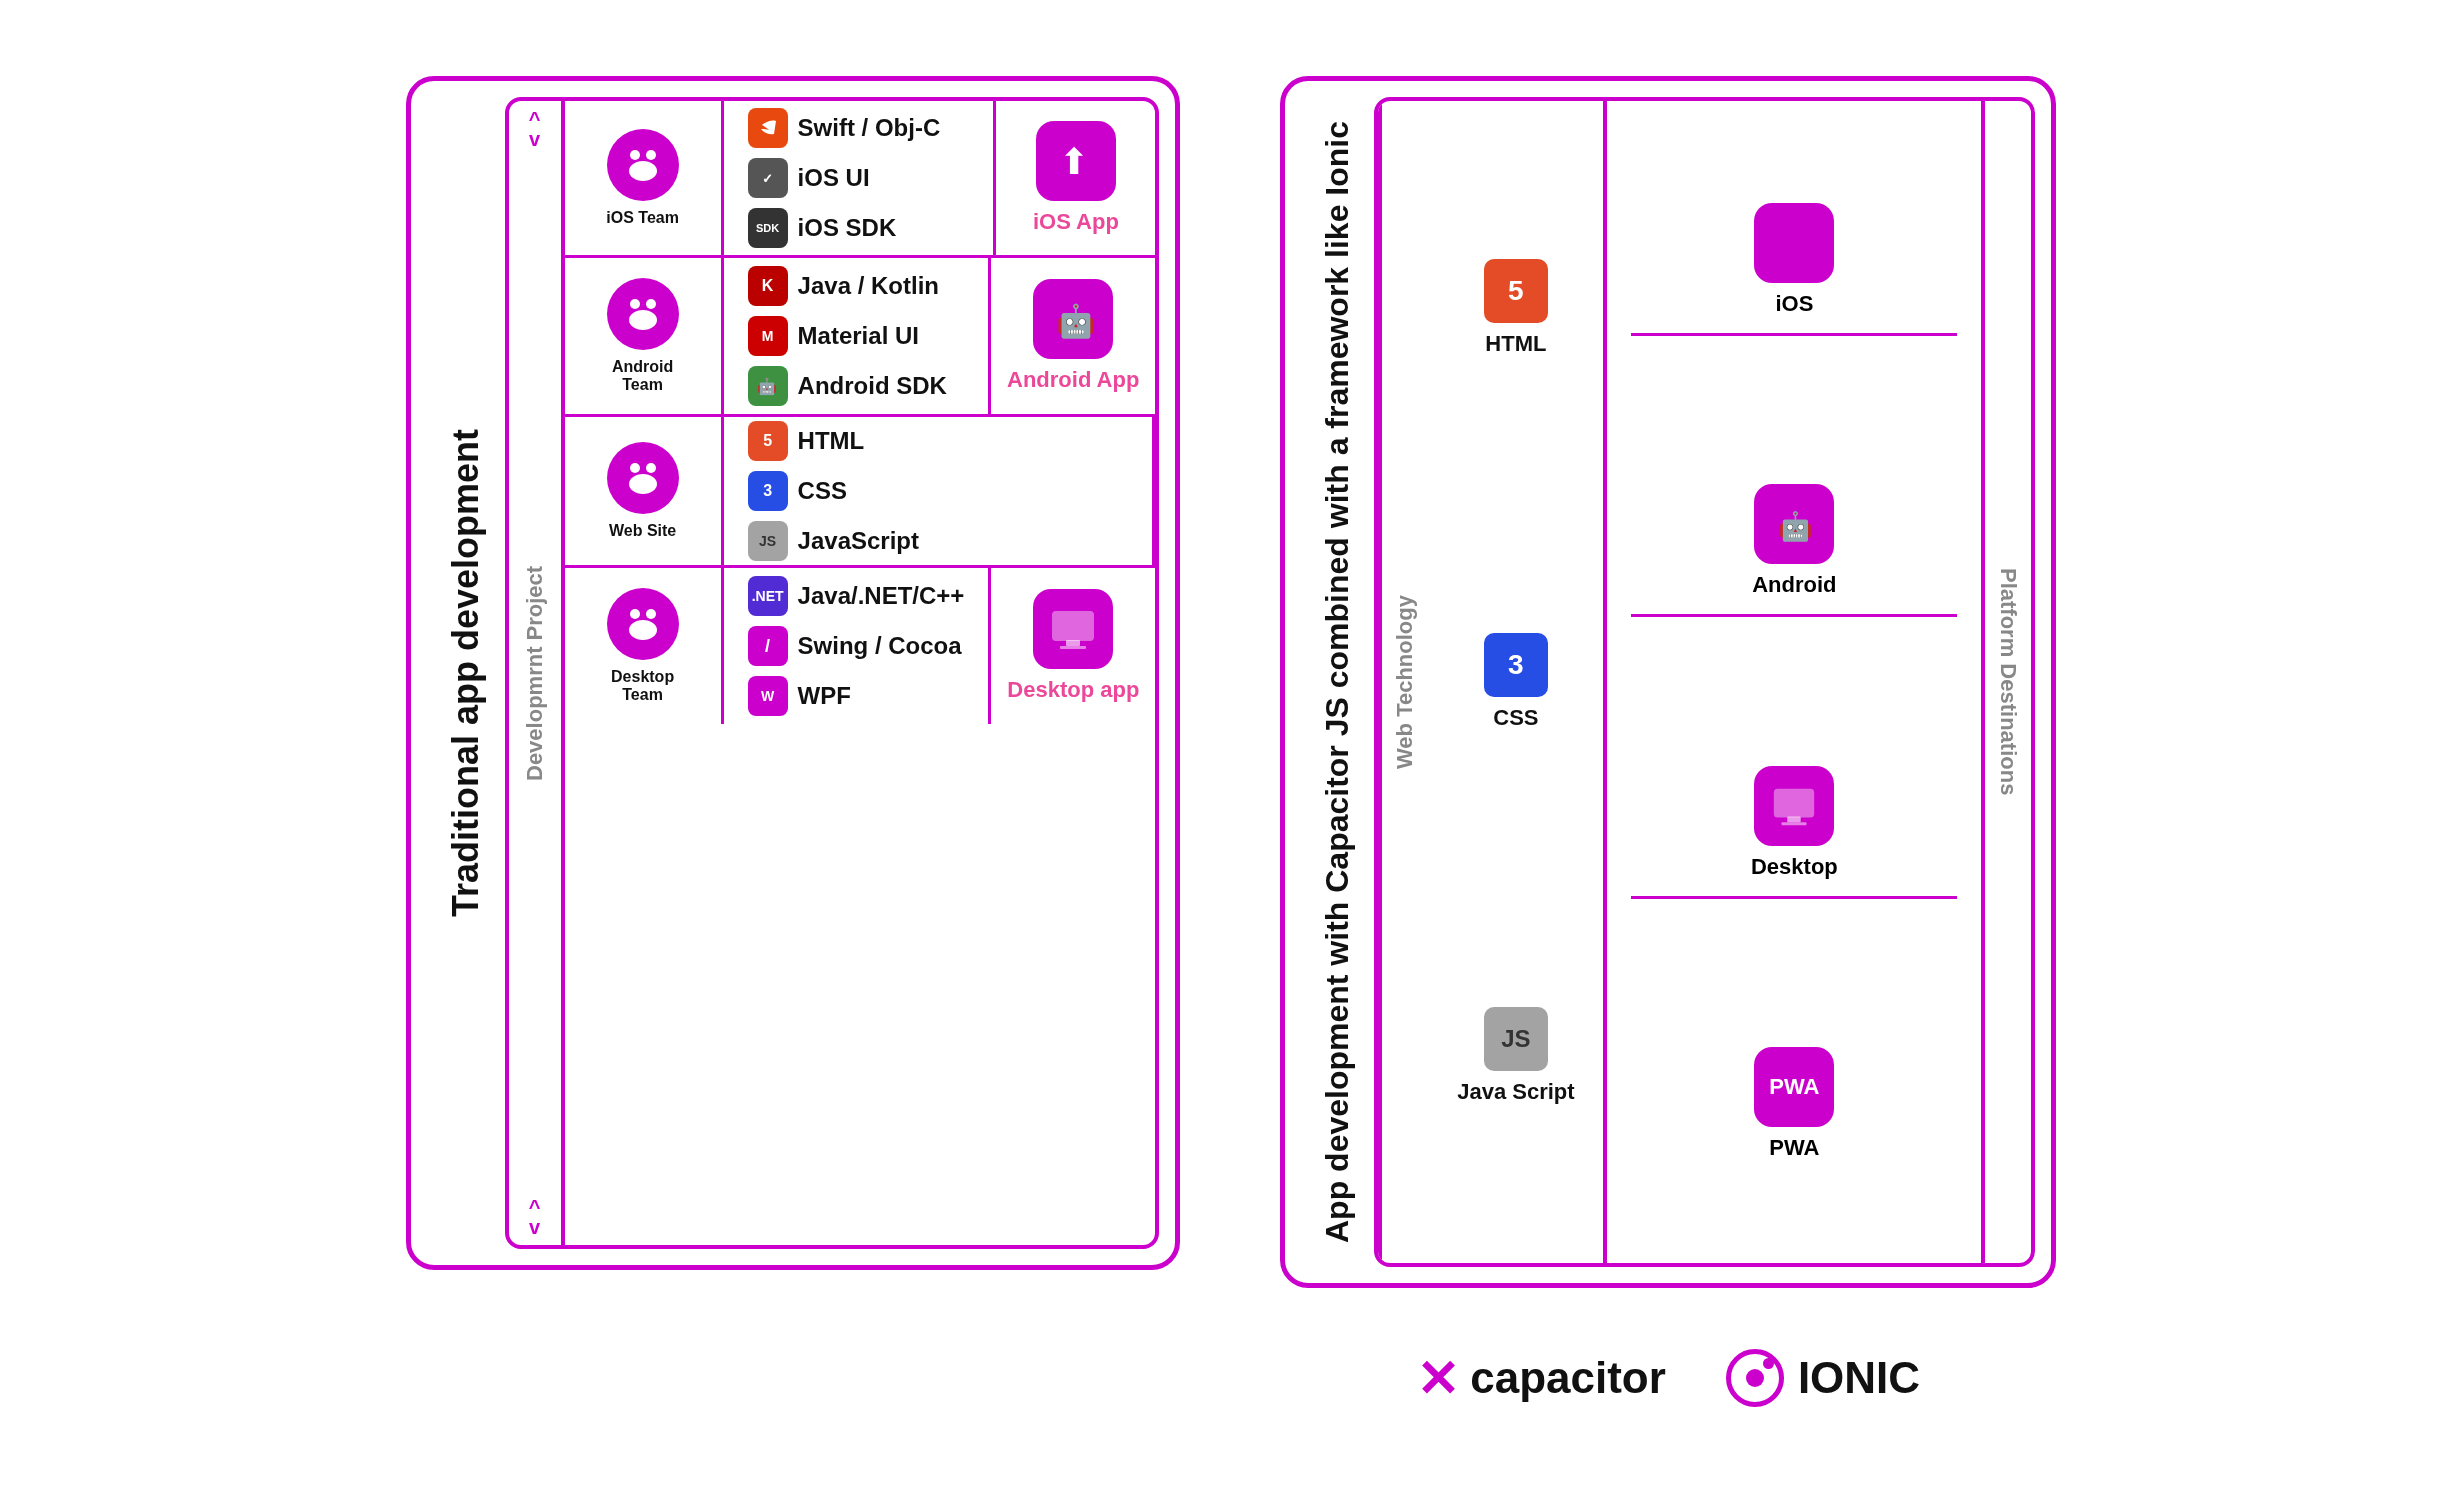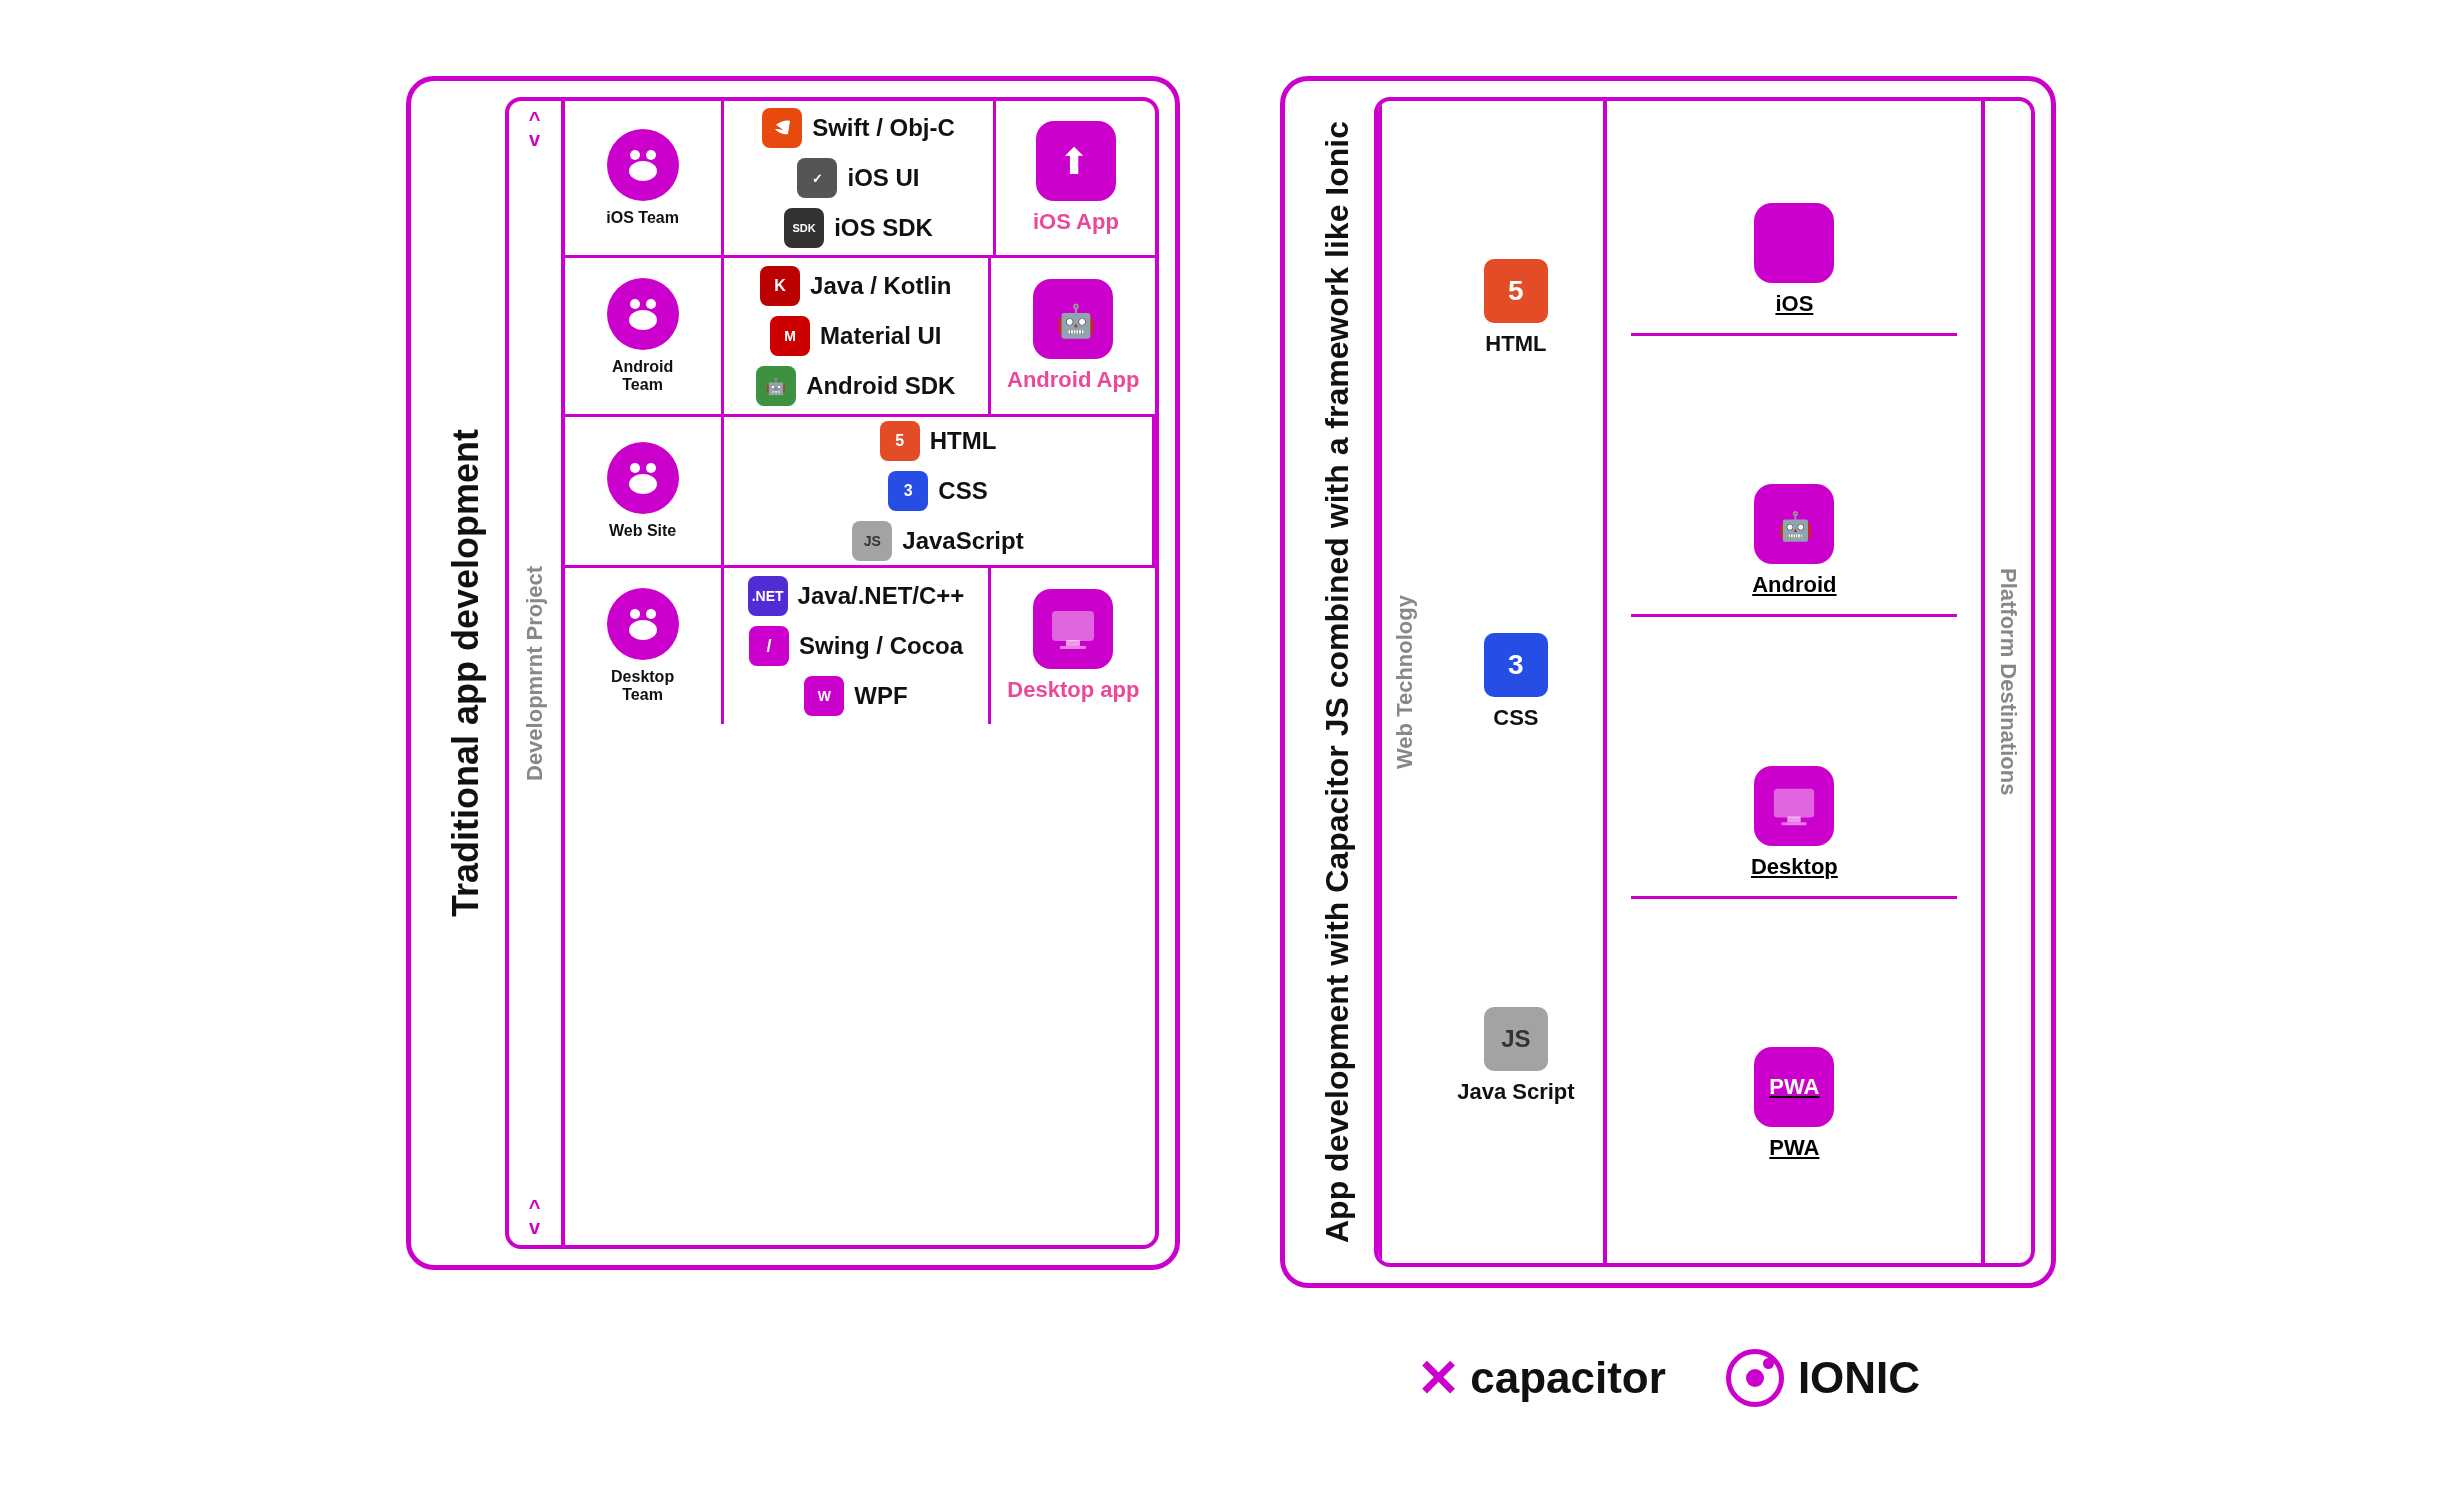--- a/index.html
+++ b/index.html
@@ -75,21 +75,20 @@
     }
 
     .tech-list-cell {
       display: flex;
       flex-direction: column;
       justify-content: center;
       gap: 10px;
       padding: 4px 24px;
       flex: 1;
       border-right: 3px solid #cc00cc;
-      align-items: center;
     }
 
     .tech-item {
       display: flex;
       flex-direction: row;
       align-items: center;
       gap: 10px;
       font-size: 24px;
       font-weight: 600;
       color: #111;
@@ -381,21 +380,21 @@
           <div class="web-tech-item">
             <div class="tech-badge badge-css" style="width:64px;height:64px;font-size:28px;border-radius:10px;font-weight:900;">3</div>
             <span>CSS</span>
           </div>
           <div class="web-tech-item">
             <div class="tech-badge badge-js" style="width:64px;height:64px;font-size:24px;border-radius:10px;font-weight:900;color:#333;">JS</div>
             <span>Java Script</span>
           </div>
         </div>
 
-        <div style="display:flex;flex-direction:column;justify-content:space-around;align-items:center;padding:20px 24px;gap:0;flex:1;text-decoration:underline;">
+        <div style="display:flex;flex-direction:column;justify-content:space-around;align-items:center;padding:20px 24px;gap:0;flex:1;">
 
           <div style="display:flex;flex-direction:column;align-items:center;gap:8px;padding:16px 0;border-bottom:3px solid #cc00cc;width:100%;">
             <div class="app-icon-square" style="background:#cc00cc;">
               <svg width="48" height="48" viewBox="0 0 48 48">
                   <text x="8" y="38" font-size="34" fill="white"></text>
                 </svg>
             </div>
             <span style="font-size:22px;font-weight:700;">iOS</span>
           </div>
 

